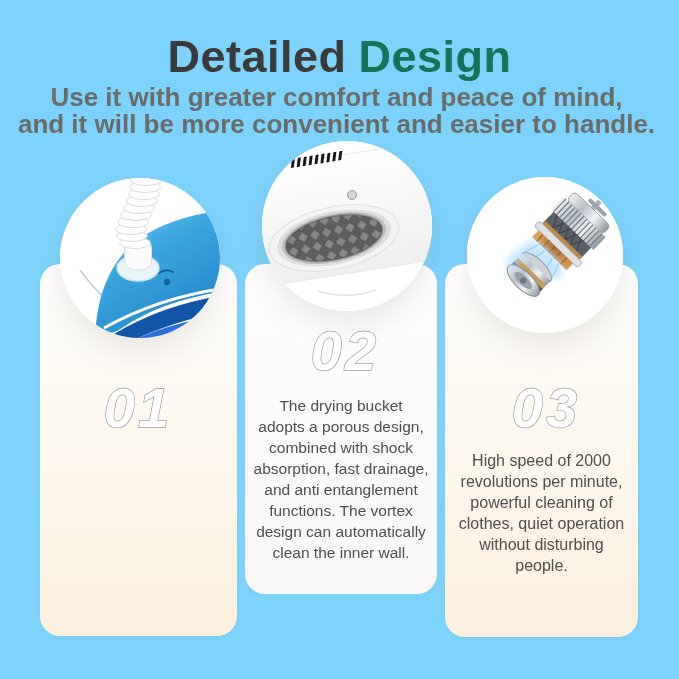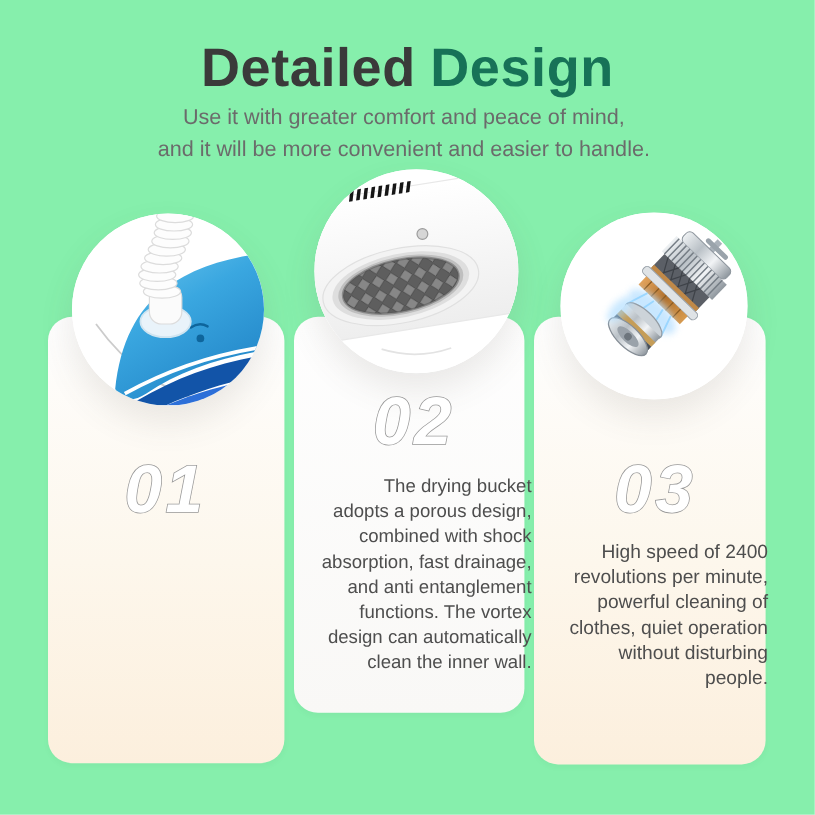--- a/index.html
+++ b/index.html
@@ -1,30 +1,30 @@
 <!DOCTYPE html>
 <html><head>
 <meta charset="utf-8">
 <style>
   html, body { margin:0; padding:0; background:#f1f1ef; }
   .canvas {
     position:relative; width:679px; height:679px;
-    background:#86efac; overflow:hidden;
+    background:#7dd3fc; overflow:hidden;
     font-family:"Liberation Sans", sans-serif;
   }
   
   .title {
     position:absolute; top:31px; left:0; width:679px; margin:0;
     text-align:center; font-size:45px; font-weight:bold; letter-spacing:.5px;
   }
   .title .t1 { color:#3a3a3a; }
   .title .t2 { color:#177257; margin-left:12px; }
   .subtitle {
     position:absolute; top:84px; left:0; width:673px; margin:0;
-    text-align:center; font-size:18px; font-weight:normal; color:#6b6b6b;
+    text-align:center; font-size:26px; font-weight:bold; color:#6b6b6b;
     line-height:27px; white-space:pre-line;
   }
   
   .card { position:absolute; border-radius:20px; box-shadow:0 2px 6px rgba(0,0,0,.03); }
   .card-1 { left:40px;  top:264px; width:197px; height:372px;
     background:linear-gradient(180deg,#fefefe 0%,#fdf7ec 55%,#fcefdd 100%); }
   .card-2 { left:245px; top:264px; width:192px; height:330px;
     background:linear-gradient(180deg,#fefefe 0%,#f9f8f6 100%); }
   .card-3 { left:445px; top:264px; width:193px; height:373px;
     background:linear-gradient(180deg,#fefefe 0%,#fdf7ec 55%,#fcefdd 100%); }
@@ -42,21 +42,21 @@
   .num-1 { left:88px;  top:378px; }
   .num-2 { left:295px; top:321px; }
   .num-3 { left:496px; top:378px; }
   .num text {
     font-family:"Liberation Sans", sans-serif;
     font-style:italic; font-weight:bold; font-size:56px; letter-spacing:3px;
     fill:#ffffff; stroke:#989898; stroke-width:1.3px; paint-order:stroke fill;
   }
   
   .desc {
-    position:absolute; margin:0; text-align:right; color:#4e4e4e;
+    position:absolute; margin:0; text-align:center; color:#4e4e4e;
     white-space:pre-line;
   }
   .desc-1 { left:40px;  top:447px; width:197px; font-size:16px;   line-height:22px; }
   .desc-2 { left:239px; top:395px; width:204px; font-size:15.5px; line-height:21px; }
   .desc-3 { left:443px; top:450px; width:197px; font-size:16px;   line-height:21px; }
 </style>
 </head>
 <body>
 
 <div class="canvas">
@@ -207,20 +207,20 @@
   </svg>
 
   <p class="desc desc-2">The drying bucket
 adopts a porous design,
 combined with shock
 absorption, fast drainage,
 and anti entanglement
 functions. The vortex
 design can automatically
 clean the inner wall.</p>
-  <p class="desc desc-3">High speed of 2400
+  <p class="desc desc-3">High speed of 2000
 revolutions per minute,
 powerful cleaning of
 clothes, quiet operation
 without disturbing
 people.</p>
 
 </div>
 
 </body></html>

